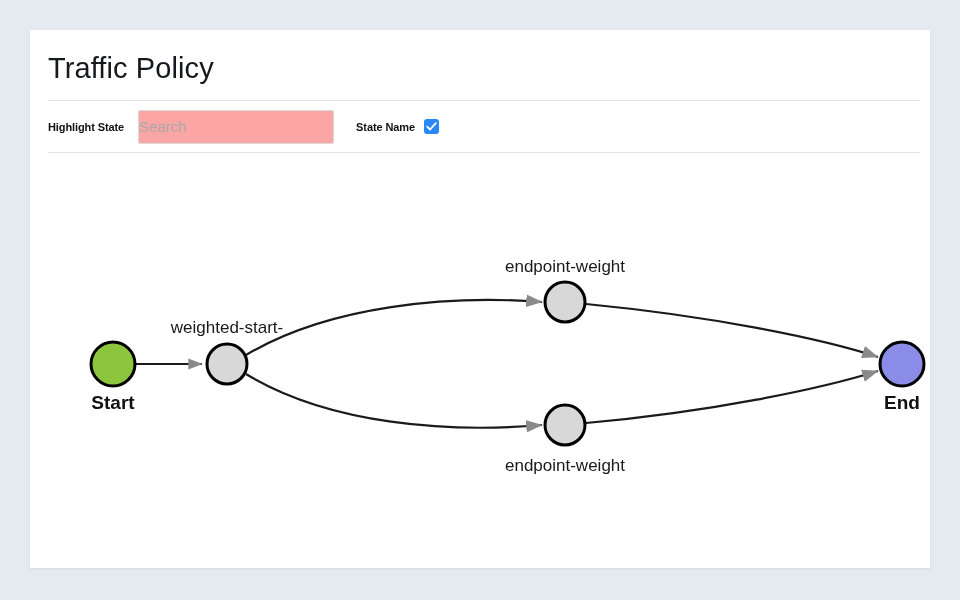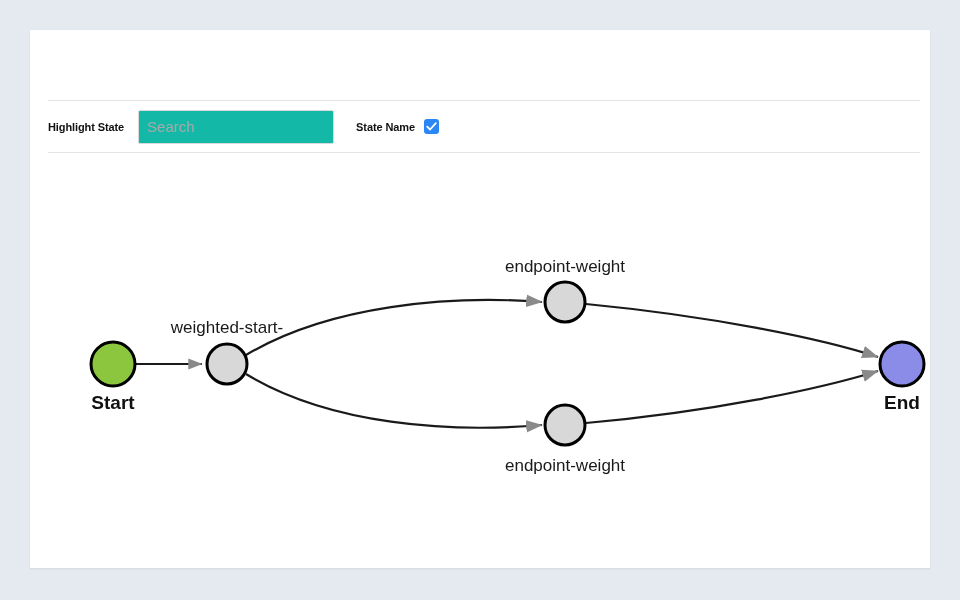--- a/index.html
+++ b/index.html
@@ -64,25 +64,25 @@
     white-space: nowrap;
     letter-spacing: -0.1px;
   }
   .search-input {
     margin-left: 14px;
     width: 196px;
     height: 34px;
     box-sizing: border-box;
     border: 1px solid #d9d9d9;
     border-radius: 2px;
-    background: #14b8a6;
+    background: #fca5a5;
     font-family: "Liberation Sans", sans-serif;
     font-size: 15px;
     color: #333333;
-    padding: 0 8px;
+    padding: 0 0;
     outline: none;
   }
   .search-input::placeholder {
     color: #a9a9a9;
     font-size: 15px;
   }
   .toolbar-group {
     margin-left: 22px;
     display: flex;
     align-items: center;
@@ -125,20 +125,21 @@
     font-weight: bold;
     fill: #111111;
   }
 </style>
 </head>
 <body>
 
 <div class="page">
   <div class="card">
 
+    <div class="card-title">Traffic Policy</div>
 
     <div class="divider divider-top"></div>
     <div class="divider divider-bottom"></div>
 
     <div class="toolbar">
       <span class="toolbar-label">Highlight State</span>
 
       <input class="search-input" type="text" placeholder="Search" style="">
 
       <span class="toolbar-group">

